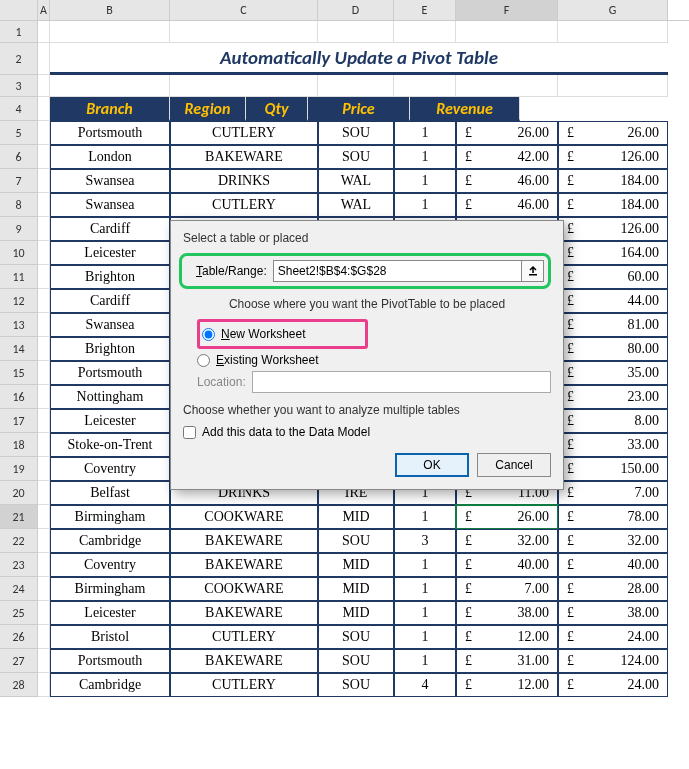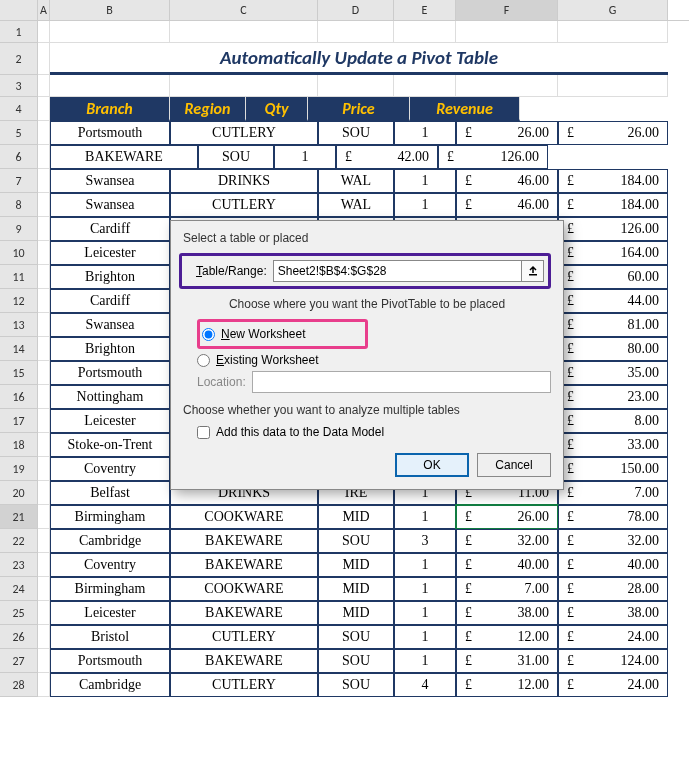--- a/index.html
+++ b/index.html
@@ -37,30 +37,30 @@
     .dialog-titlebar .help { width: 24px; text-align: center; font-size: 14px; cursor: pointer; }
     .dialog-titlebar .close { width: 32px; text-align: center; font-size: 16px; cursor: pointer; }
     .dialog-body { padding: 10px 12px 12px 12px; }
     .dialog-section { margin-bottom: 8px; font-size: 12px; color: #333; }
     .inputrow { display: flex; align-items: center; margin: 6px 0 10px 14px; }
     .inputrow label { margin-right: 6px; }
     .inputrow .u { text-decoration: underline; }
     .inputrow input { flex: 1; height: 22px; border: 1px solid #888; padding: 0 4px; font-size: 12px; background: #fff; }
     .inputrow .refbtn { width: 22px; height: 22px; border: 1px solid #888; background: #fafafa; display: flex; align-items: center; justify-content: center; margin-left: 0; border-left: none; cursor: pointer; }
     .inputrow .refbtn svg { width: 12px; height: 12px; }
-    .highlight-range { border: 3px solid #4c1d95; border-radius: 3px; padding: 2px 4px 2px 0px; margin-left: -4px; }
+    .highlight-range { border: 3px solid #22c55e; border-radius: 8px; padding: 2px 4px 2px 0px; margin-left: -4px; }
     .radiogroup { margin-left: 14px; }
     .radioitem { display: flex; align-items: center; margin: 4px 0; }
     .radioitem input { margin-right: 6px; }
     .radioitem label .u { text-decoration: underline; }
     .highlight-radio { border: 3px solid #e83e8c; border-radius: 3px; padding: 1px 60px 1px 2px; display: inline-flex; align-items: center; }
     .locrow { display: flex; align-items: center; margin: 4px 0 10px 14px; color: #888; }
     .locrow label { margin-right: 6px; }
     .locrow input { flex: 1; height: 22px; border: 1px solid #aaa; background: #fff; padding: 0 4px; font-size: 12px; }
-    .checkrow { display: flex; align-items: center; margin-left: 14px; margin-top: 4px; }
+    .checkrow { display: flex; align-items: center; margin-left: 0; margin-top: 4px; }
     .checkrow input { margin-right: 6px; }
     .dialog-buttons { display: flex; justify-content: flex-end; gap: 8px; margin-top: 14px; }
     .dialog-buttons button { width: 74px; height: 24px; border: 1px solid #888; background: #efefef; font-size: 12px; cursor: pointer; }
     .dialog-buttons button.primary { border: 1px solid #0a64ad; background: #e5f1fb; box-shadow: 0 0 0 1px #0a64ad inset; }
   </style>
 </head>
 <body>
 
 <div class="sheet">
 
@@ -122,20 +122,21 @@
           <span class="val">26.00</span>
         </div>
         <div class="cell data-cell money col-G" style="border-width: 1px; border-style: solid; border-color: rgb(31, 56, 100);">
           <span class="cur">£</span>
           <span class="val">26.00</span>
         </div>
       </div>
       <div class="row row-6">
         <div class="rowheader" style="height: 24px;">6</div>
         <div class="cell col-A"></div>
+        <div class="cell data-cell center col-B" style="border-width: 1px; border-style: solid; border-color: rgb(31, 56, 100);">London</div>
         <div class="cell data-cell center col-C" style="border-width: 1px; border-style: solid; border-color: rgb(31, 56, 100);">BAKEWARE</div>
         <div class="cell data-cell center col-D" style="border-width: 1px; border-style: solid; border-color: rgb(31, 56, 100);">SOU</div>
         <div class="cell data-cell center col-E" style="border-width: 1px; border-style: solid; border-color: rgb(31, 56, 100);">1</div>
         <div class="cell data-cell money col-F" style="border-width: 1px; border-style: solid; border-color: rgb(31, 56, 100);">
           <span class="cur">£</span>
           <span class="val">42.00</span>
         </div>
         <div class="cell data-cell money col-G" style="border-width: 1px; border-style: solid; border-color: rgb(31, 56, 100);">
           <span class="cur">£</span>
           <span class="val">126.00</span>

